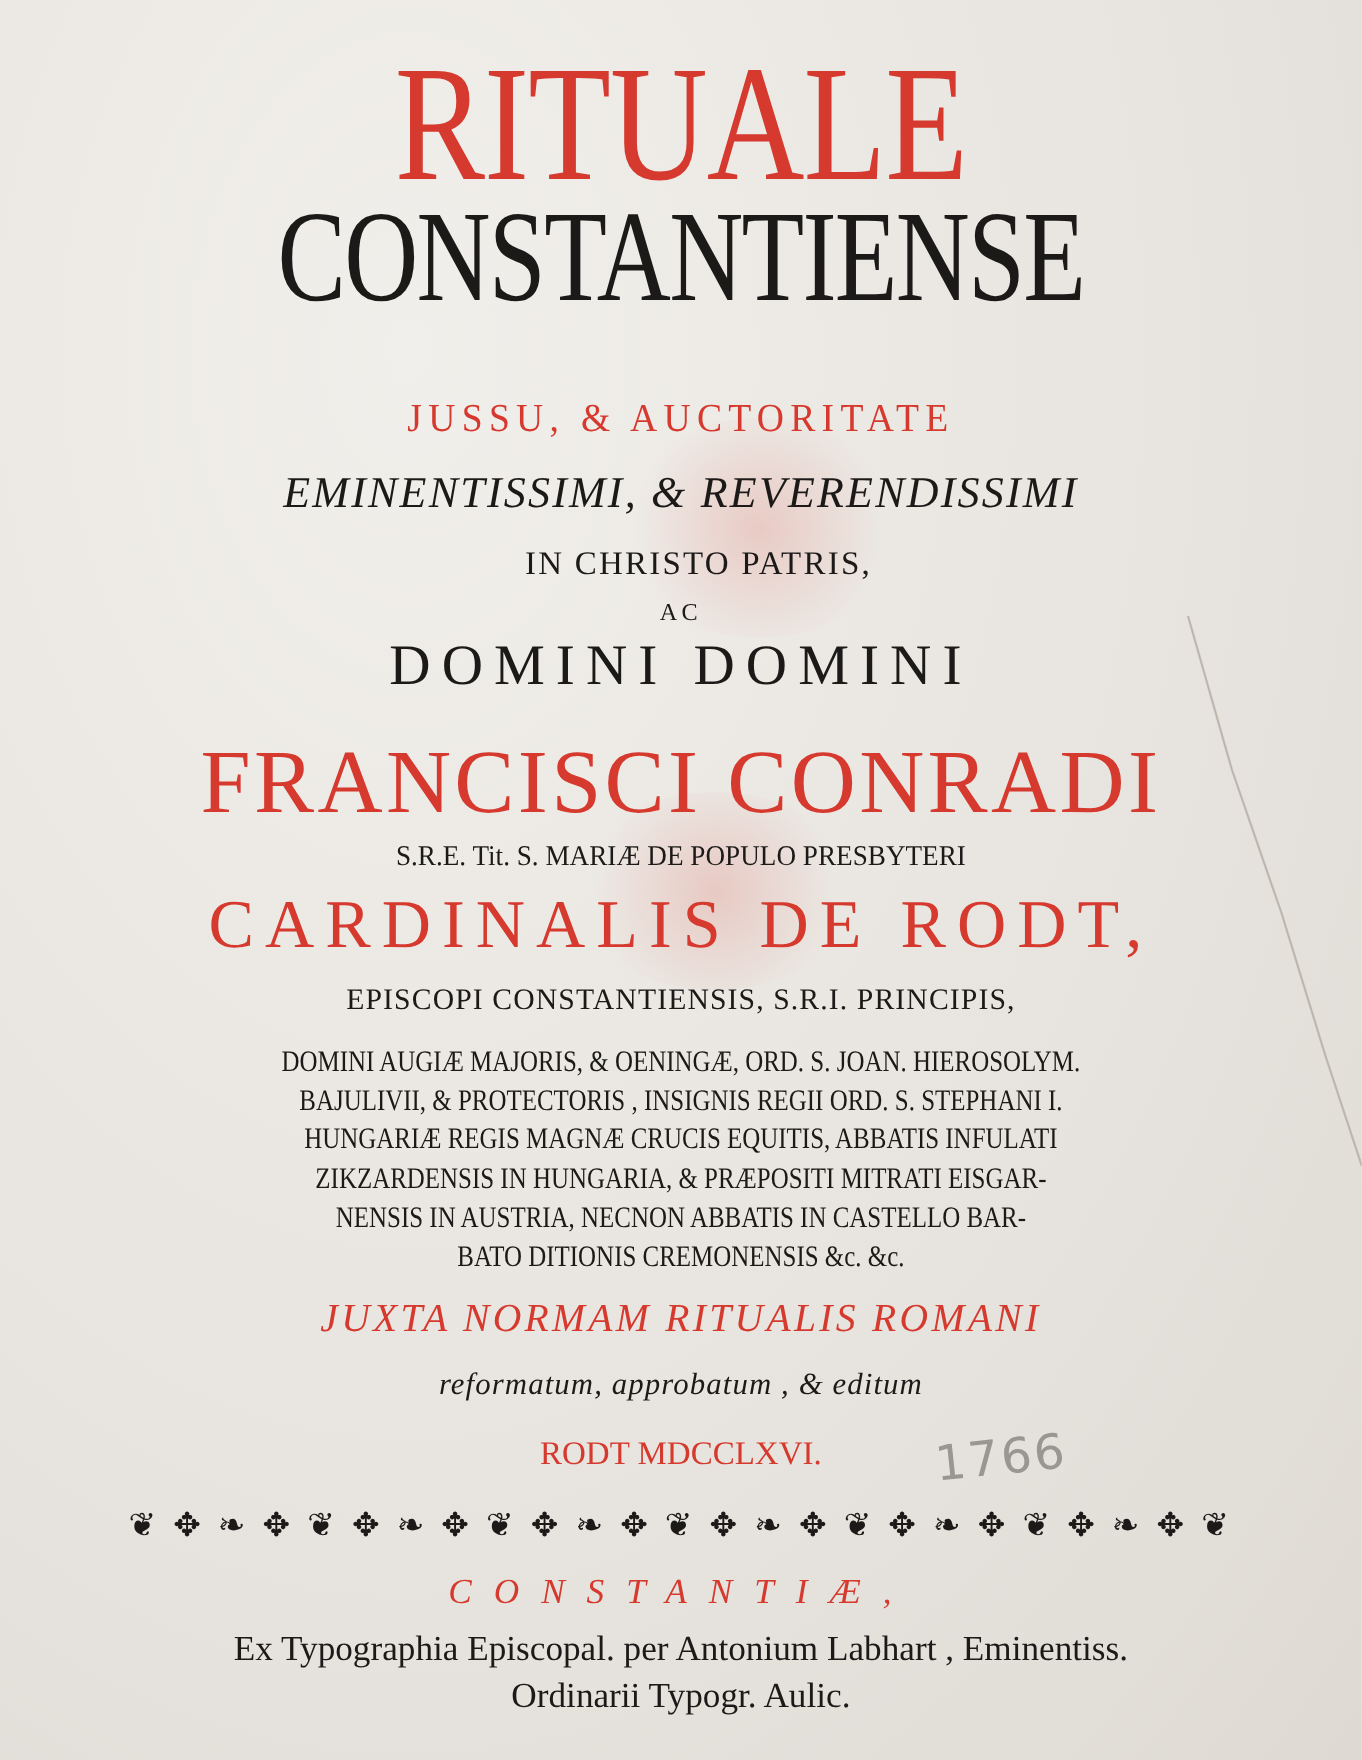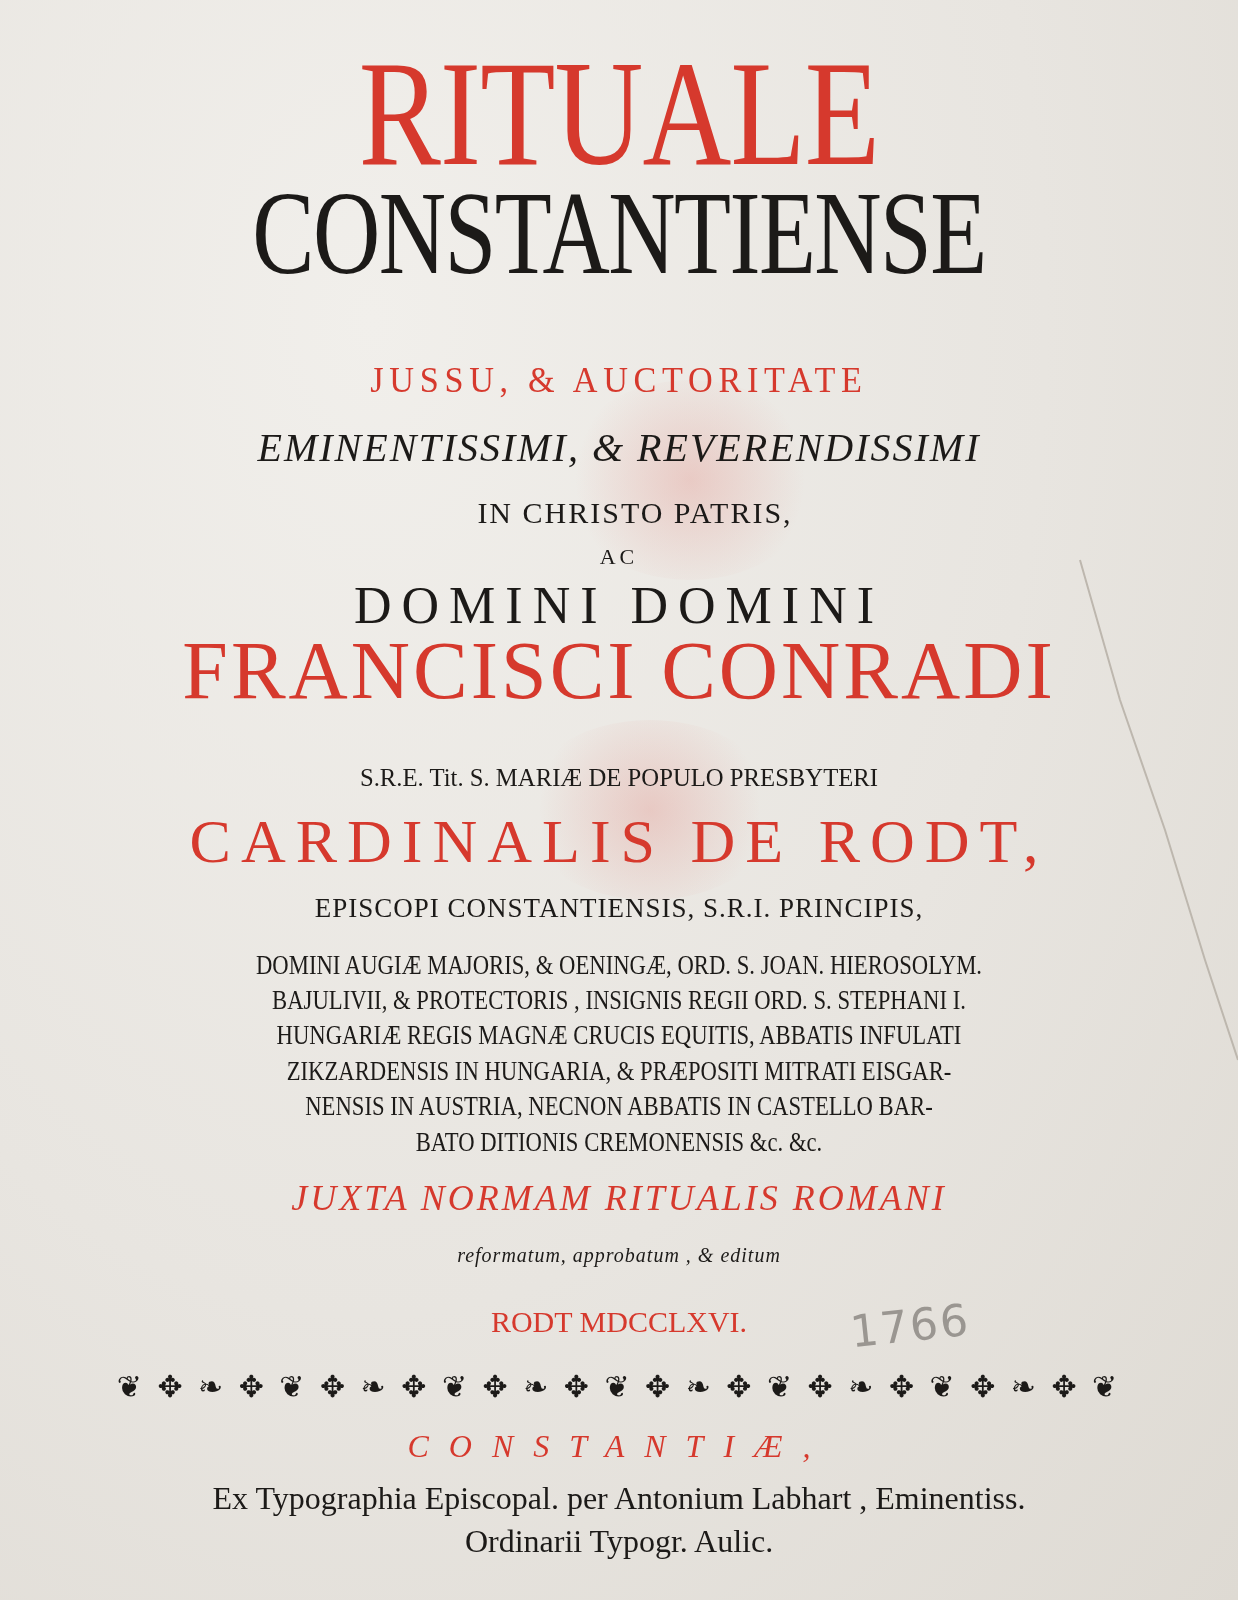--- a/index.html
+++ b/index.html
@@ -31,33 +31,33 @@
     .black { color: #1c1a18; }
     .ital { font-style: italic; }
 
     #l-title1 { top: 38px; font-size: 150px; letter-spacing: -1px; transform: scaleX(0.82); }
     #l-title2 { top: 175px; font-size: 118px; transform: scaleX(0.79); letter-spacing: -2px; }
     #l-jussu { top: 362px; font-size: 36px; letter-spacing: 6px; transform: scaleX(0.95); }
     #l-emin { top: 428px; font-size: 40px; letter-spacing: 2px; }
     #l-inchr { top: 498px; font-size: 30px; letter-spacing: 2px; padding-left: 16px; }
     #l-ac { top: 546px; font-size: 22px; letter-spacing: 4px; }
     #l-domini { top: 580px; font-size: 52px; letter-spacing: 10px; }
-    #l-franc { top: 630px; font-size: 82px; letter-spacing: 3px; text-align: center; }
+    #l-franc { top: 670px; font-size: 82px; letter-spacing: 3px; text-align: center; }
     #l-sre { top: 765px; font-size: 26px; transform: scaleX(0.95); }
     #l-card { top: 810px; font-size: 62px; letter-spacing: 10px; }
     #l-episc { top: 895px; font-size: 27px; letter-spacing: 1px; }
     .small { font-size: 27px; transform: scaleX(0.84); }
     #l-b1 { top: 952px; }
     #l-b2 { top: 987px; }
     #l-b3 { top: 1022px; }
     #l-b4 { top: 1058px; }
     #l-b5 { top: 1093px; }
     #l-b6 { top: 1129px; }
     #l-juxta { top: 1180px; font-size: 36px; letter-spacing: 3px; }
-    #l-reform { top: 1245px; font-size: 20px; letter-spacing: 1px; }
+    #l-reform { top: 1245px; font-size: 28px; letter-spacing: 1px; }
     #l-anno { top: 1307px; font-size: 30px; }
     #l-const { top: 1430px; font-size: 32px; letter-spacing: 20px; }
     #l-ex { top: 1482px; font-size: 32px; }
     #l-ord { top: 1525px; font-size: 32px; }
 
     .handwriting {
       position: absolute; left: 850px; top: 1300px;
       font-family: "DejaVu Sans", sans-serif; font-size: 44px;
       color: #9a9691; transform: rotate(-6deg); letter-spacing: 2px;
     }

